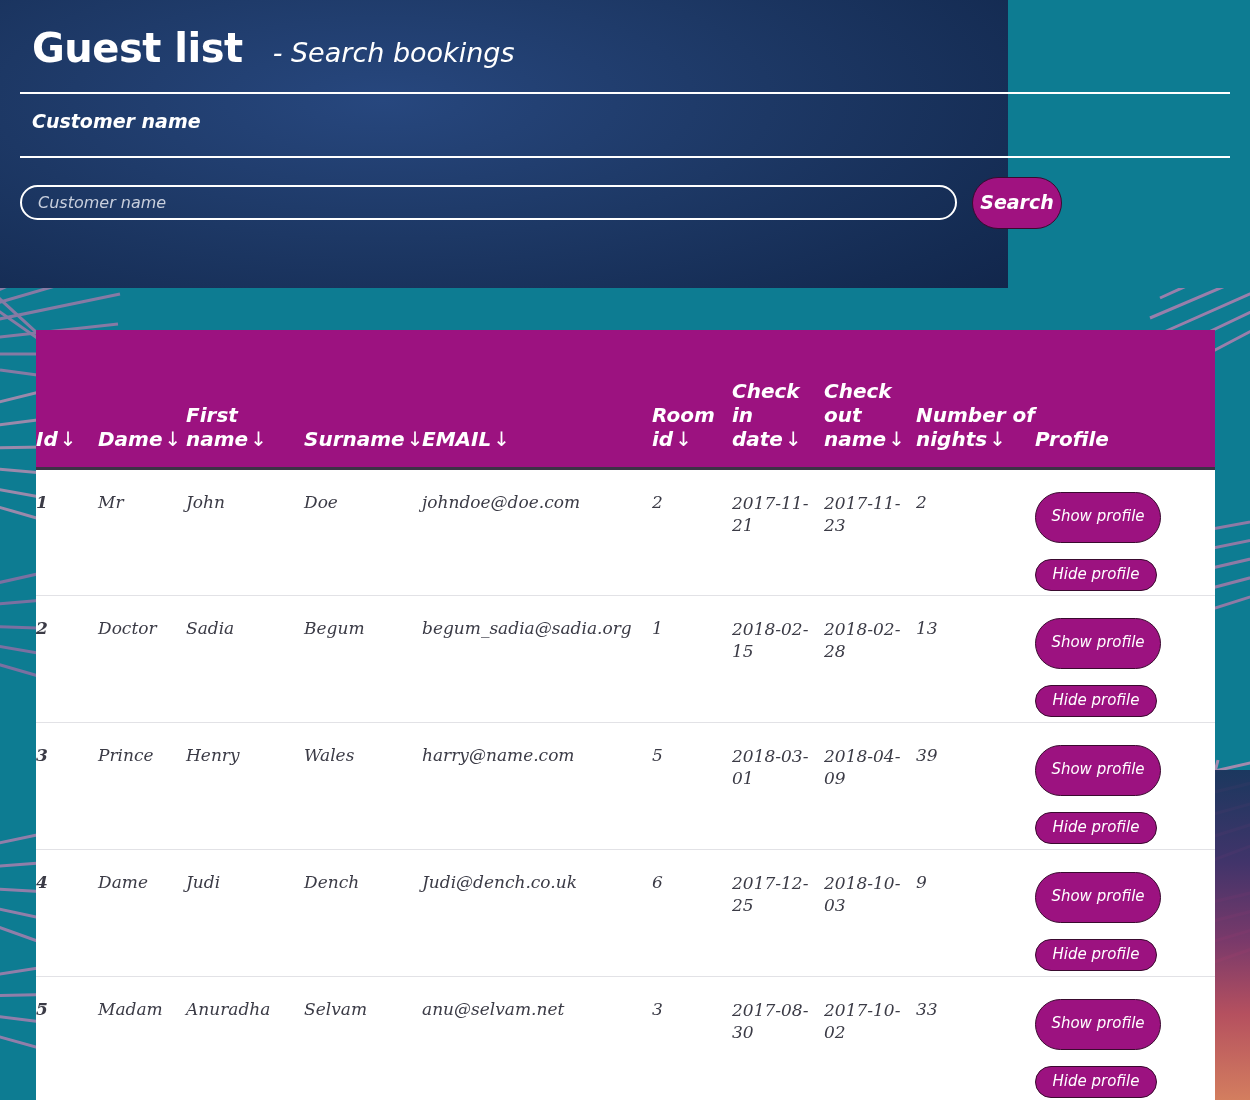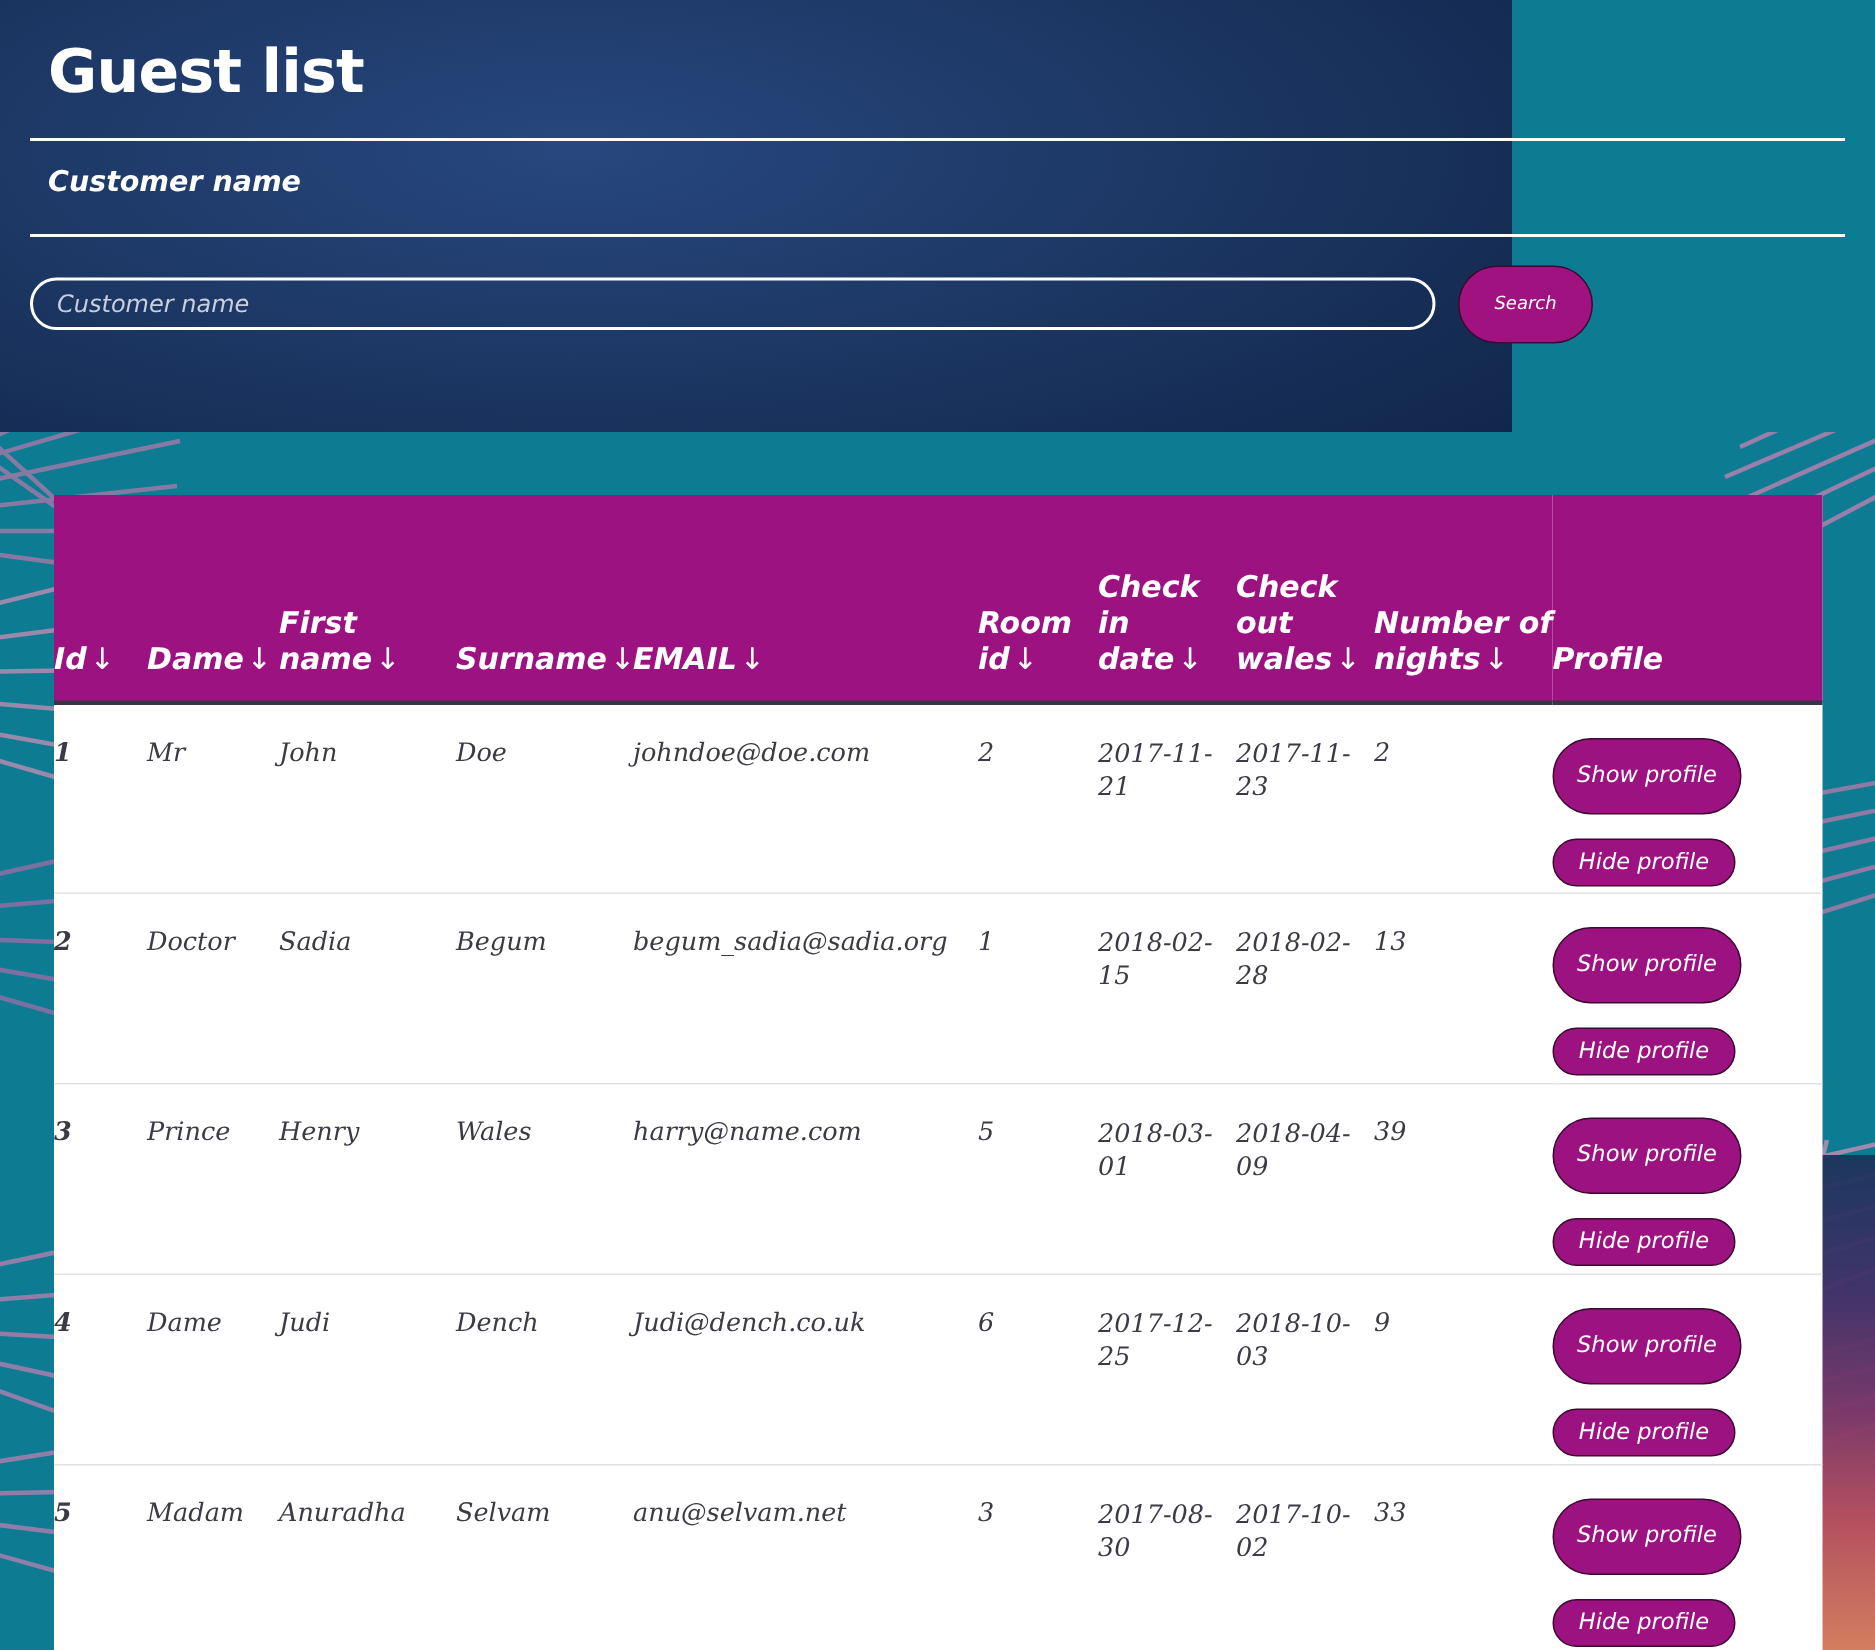--- a/index.html
+++ b/index.html
@@ -107,26 +107,27 @@
   .search-input::placeholder { color: #c8cfdd; font-style: italic; }
 
   .btn-pill {
     position: absolute;
     background: #a01280;
     border: 1px solid #3a0a2f;
     border-radius: 28px;
     color: #ffffff;
     font-family: "DejaVu Sans", sans-serif;
     font-style: italic;
-    font-size: 12px;
+    font-size: 19px;
     text-align: right;
     cursor: pointer;
     display: flex; align-items: center; justify-content: center;
     line-height: 1.15;
     padding: 0 6px;
+    font-weight: bold;
   }
   .btn-search { left: 972px; top: 177px; width: 90px; height: 52px; }
   .btn-fulllist { left: 1076px; top: 177px; width: 143px; height: 56px; }
 
   
   .table-wrap {
     position: absolute;
     left: 36px; top: 330px;
     width: 1179px;
     z-index: 3;
@@ -245,20 +246,21 @@
           <path d="M1272 600 L1152 628 M1272 618 L1146 650 M1272 636 L1150 672 M1272 654 L1162 692"></path>
         </g>
       </g>
     </svg>
     <div class="sunset"></div>
   </div>
 
   <div class="header">
     <div class="title-row">
       <div class="app-title">Guest list</div>
+      <div class="app-subtitle">- Search bookings</div>
     </div>
 
     <div class="hr-white"></div>
 
     <div class="field-label">Customer name</div>
 
     <div class="hr-white2"></div>
 
     <input class="search-input" type="text" placeholder="Customer name" style="">
 
@@ -282,21 +284,21 @@
       </colgroup>
       <thead>
         <tr>
           <th class="h-id"><span class="hdr">Id</span><span class="sortarrow">↓</span></th>
           <th><span class="hdr">Dame</span><span class="sortarrow">↓</span></th>
           <th><span class="hdr">First name</span><span class="sortarrow">↓</span></th>
           <th><span class="hdr">Surname</span><span class="sortarrow">↓</span></th>
           <th><span class="hdr">EMAIL</span><span class="sortarrow">↓</span></th>
           <th class="h-room"><span class="hdr">Room id</span><span class="sortarrow">↓</span></th>
           <th class="h-cin"><span class="hdr">Check in date</span><span class="sortarrow">↓</span></th>
-          <th class="h-cout"><span class="hdr">Check out wales</span><span class="sortarrow">↓</span></th>
+          <th class="h-cout"><span class="hdr">Check out name</span><span class="sortarrow">↓</span></th>
           <th class="h-nights"><span class="hdr">Number of nights</span><span class="sortarrow">↓</span></th>
           <th class="h-profile"><span class="hdr">Profile</span></th>
         </tr>
       </thead>
       <tbody id="tbody">
           <tr>
             <td class="c-id">1</td>
             <td class="c-title">Mr</td>
             <td class="c-first">John</td>
             <td class="c-sur">Doe</td>

